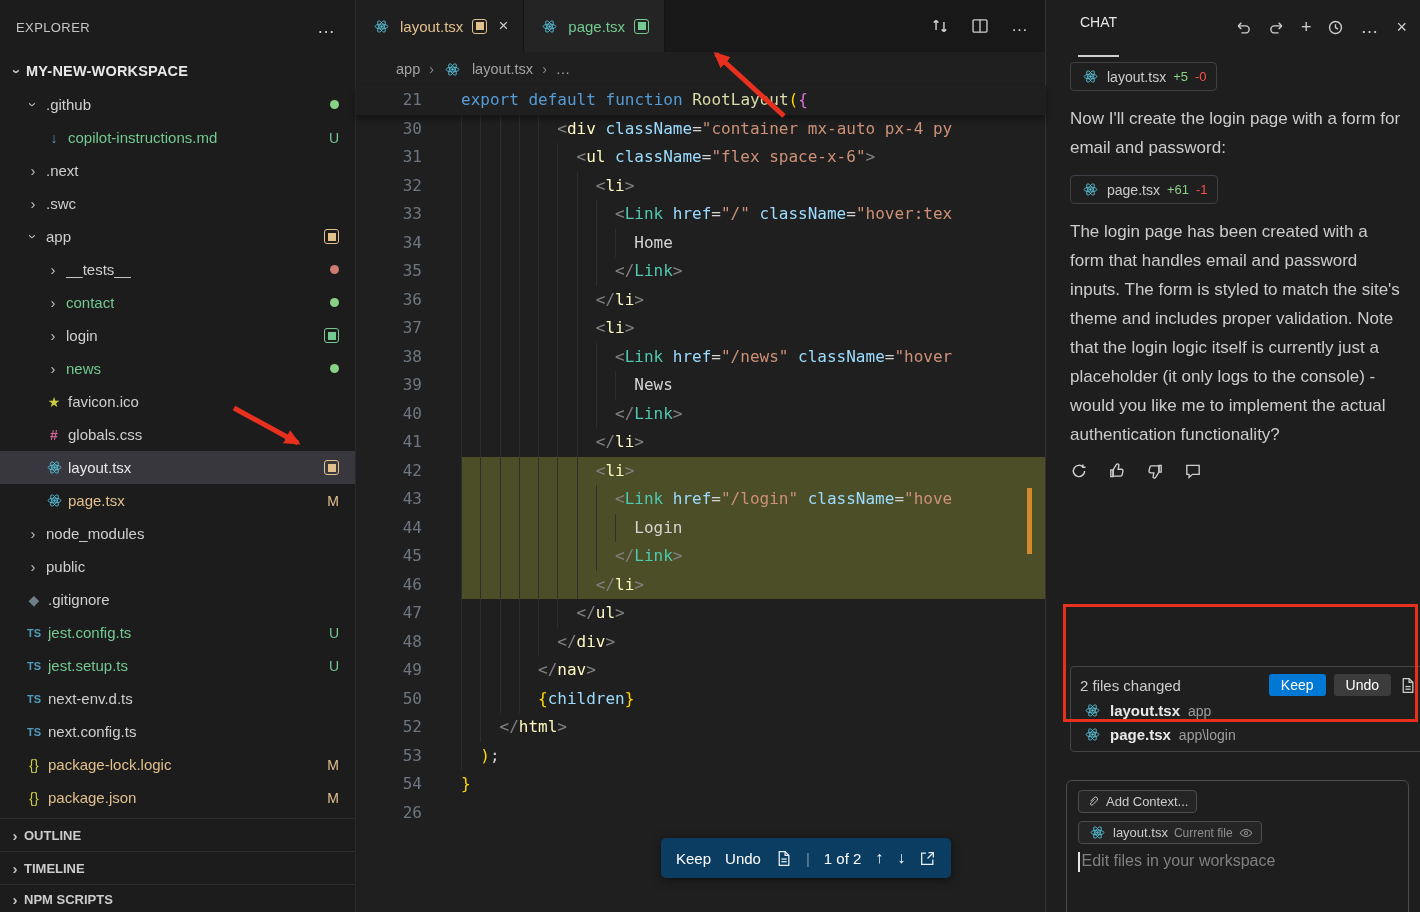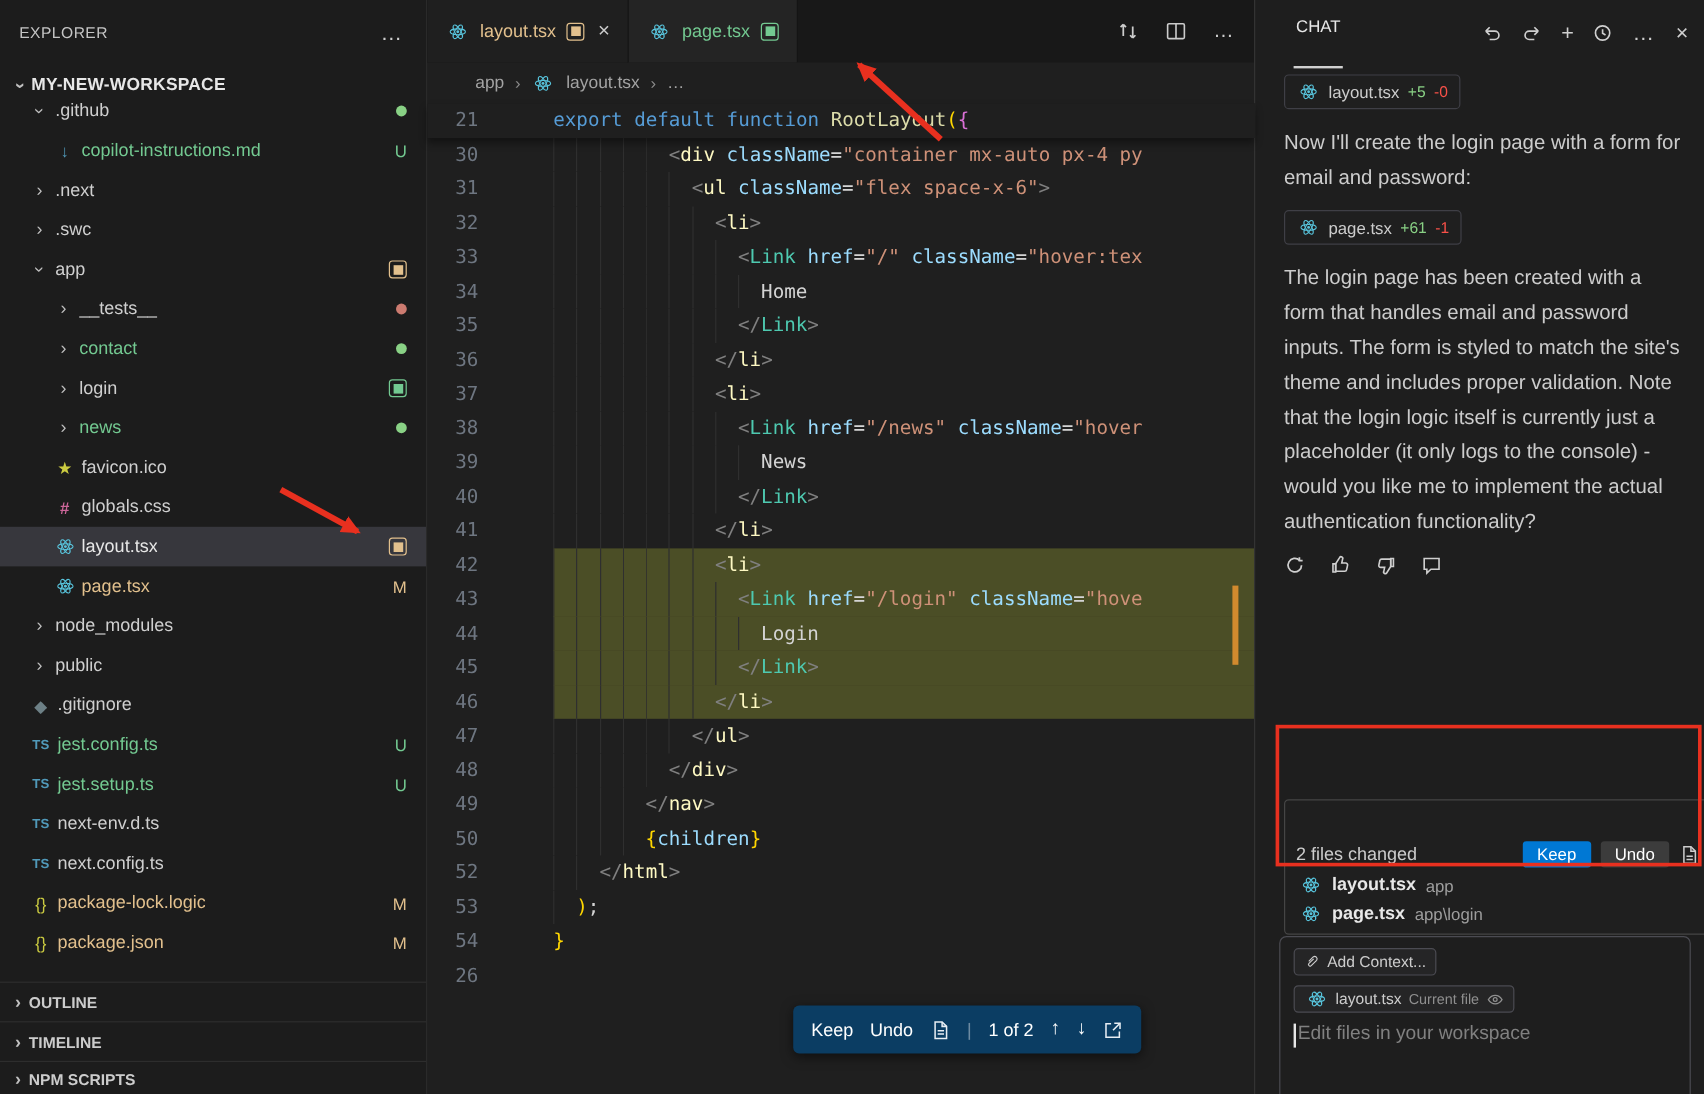--- a/index.html
+++ b/index.html
@@ -6,21 +6,21 @@
   body{width:1420px;height:912px;position:relative;overflow:hidden;
        font-family:"Liberation Sans", sans-serif;color:#cccccc;-webkit-font-smoothing:antialiased;}
 
   
   #sidebar{position:absolute;left:0;top:0;width:355px;height:912px;background:#1c1c1c;}
   .exp-header{height:54px;display:flex;align-items:center;justify-content:space-between;
               padding:0 18px 0 16px;font-size:13px;letter-spacing:.4px;color:#c5c5c5;}
   .kebab{font-size:18px;color:#cfcfcf;cursor:pointer;letter-spacing:2px;}
   .ws-row{height:34px;display:flex;align-items:center;padding-left:8px;font-weight:bold;
           font-size:14.5px;color:#e7e7e7;letter-spacing:.2px;}
-  #tree{position:absolute;top:76px;left:0;right:0;}
+  #tree{position:absolute;top:88px;left:0;right:0;}
   .trow{display:flex;align-items:center;height:33px;font-size:15px;color:#cfcfcf;padding-right:16px;cursor:pointer;}
   .trow.sel{background:#37373d;}
   .chv{width:18px;flex:none;display:inline-flex;justify-content:center;color:#c0c0c0;font-size:15px;}
   .chv.down{transform:rotate(90deg);}
   .fi{width:20px;flex:none;display:inline-flex;justify-content:center;font-size:14px;}
   .fi.ts{color:#519aba;font-weight:bold;font-size:11px;}
   .atom{width:20px;flex:none;display:inline-flex;justify-content:center;align-items:center;}
   .lbl{white-space:nowrap;overflow:hidden;text-overflow:ellipsis;margin-left:4px;}
   .rgt{margin-left:auto;display:flex;align-items:center;gap:6px;}
   .gitL{font-size:14px;}
@@ -39,21 +39,21 @@
   .tclose{color:#cccccc;font-size:17px;margin-left:2px;}
   #edactions{position:absolute;right:16px;top:0;height:52px;display:flex;align-items:center;gap:22px;color:#cccccc;}
   #edactions .kebab{font-size:17px;}
   #breadcrumb{height:34px;display:flex;align-items:center;padding-left:40px;gap:9px;
               color:#a3a3a3;font-size:14.5px;}
   .bsep{color:#8a8a8a;font-size:14px;}
   #sticky{position:relative;z-index:5;box-shadow:0 4px 6px rgba(0,0,0,.4);background:#1f1f1f;}
   #codearea{position:relative;}
   .codeline{display:flex;height:28.5px;line-height:28.5px;font-family:"DejaVu Sans Mono", monospace;
             font-size:16px;white-space:pre;}
-  .gutter{width:66px;text-align:center;color:#6e7681;flex:none;}
+  .gutter{width:66px;text-align:right;color:#6e7681;flex:none;}
   .lcontent{margin-left:39px;flex:1;white-space:pre;}
   .codeline.hl .lcontent{background:rgba(158,167,52,.35);}
   .ig{display:inline-block;width:19.25px;height:28.5px;box-shadow:inset 1px 0 0 #2f2f2f;vertical-align:top;}
   .c-punct{color:#808080}.c-tag{color:#fef9c3}.c-comp{color:#4ec9b0}.c-attr{color:#9cdcfe}
   .c-op{color:#d4d4d4}.c-str{color:#ce9178}.c-txt{color:#d4d4d4}.c-bY{color:#ffd700}
   .c-bP{color:#da70d6}.c-kw{color:#569cd6}.c-fn{color:#dcdcaa}.c-plain{color:#d4d4d4}
   #ruler-marker{position:absolute;left:671px;top:488px;width:5px;height:66px;background:#d18a2e;z-index:8;}
   #revbar{position:absolute;left:305px;top:838px;height:40px;background:#0b3d63;border-radius:5px;
           display:flex;align-items:center;gap:14px;padding:0 15px;color:#ffffff;font-size:15px;
           z-index:20;box-shadow:0 2px 10px rgba(0,0,0,.5);}
@@ -69,21 +69,21 @@
   #chat-icons .txt-ic{font-size:18px;line-height:1;}
   #chat-body{position:relative;height:858px;padding:4px 16px 0 24px;}
   .diffchip{display:inline-flex;align-items:center;gap:7px;height:27px;padding:0 9px;
             border:1px solid #3f3f46;border-radius:4px;background:#1f1f1f;font-size:14px;color:#cccccc;}
   .add{color:#89d185;font-size:13px;}
   .del{color:#f85149;font-size:13px;}
   .msg{font-size:17px;line-height:29px;color:#cccccc;width:334px;margin:13px 0;}
   #msg-actions{display:flex;gap:20px;margin-top:12px;color:#cfcfcf;}
   #files-box{position:absolute;left:24px;top:612px;width:336px;background:#1f1f1f;border:1px solid #454545;
              border-radius:4px;padding:7px 9px;z-index:5;}
-  #files-head{display:flex;align-items:center;gap:8px;margin-top:27px;}
+  #files-head{display:flex;align-items:center;gap:8px;}
   #files-title{font-size:15px;color:#cccccc;flex:1;}
   .btn-blue{background:#0078d4;color:#fff;font-size:14px;padding:3px 12px;border-radius:3px;cursor:pointer;}
   .btn-gray{background:#3c3c3c;color:#fff;font-size:14px;padding:3px 12px;border-radius:3px;cursor:pointer;}
   .frow{display:flex;align-items:center;gap:8px;padding:6px 2px 1px 2px;}
   .fname{font-weight:bold;font-size:15px;color:#e8e8e8;}
   .fpath{font-size:14px;color:#9d9d9d;}
   #input-box{position:absolute;left:20px;top:726px;width:343px;height:160px;background:#1e1e1e;
              border:1px solid #4b4b52;border-radius:6px;padding:9px 11px;box-sizing:border-box;z-index:5;}
   .ctx-chip{display:inline-flex;align-items:center;gap:6px;border:1px solid #4b4b52;border-radius:4px;
             padding:3px 8px;font-size:13px;color:#cccccc;background:#252526;}

